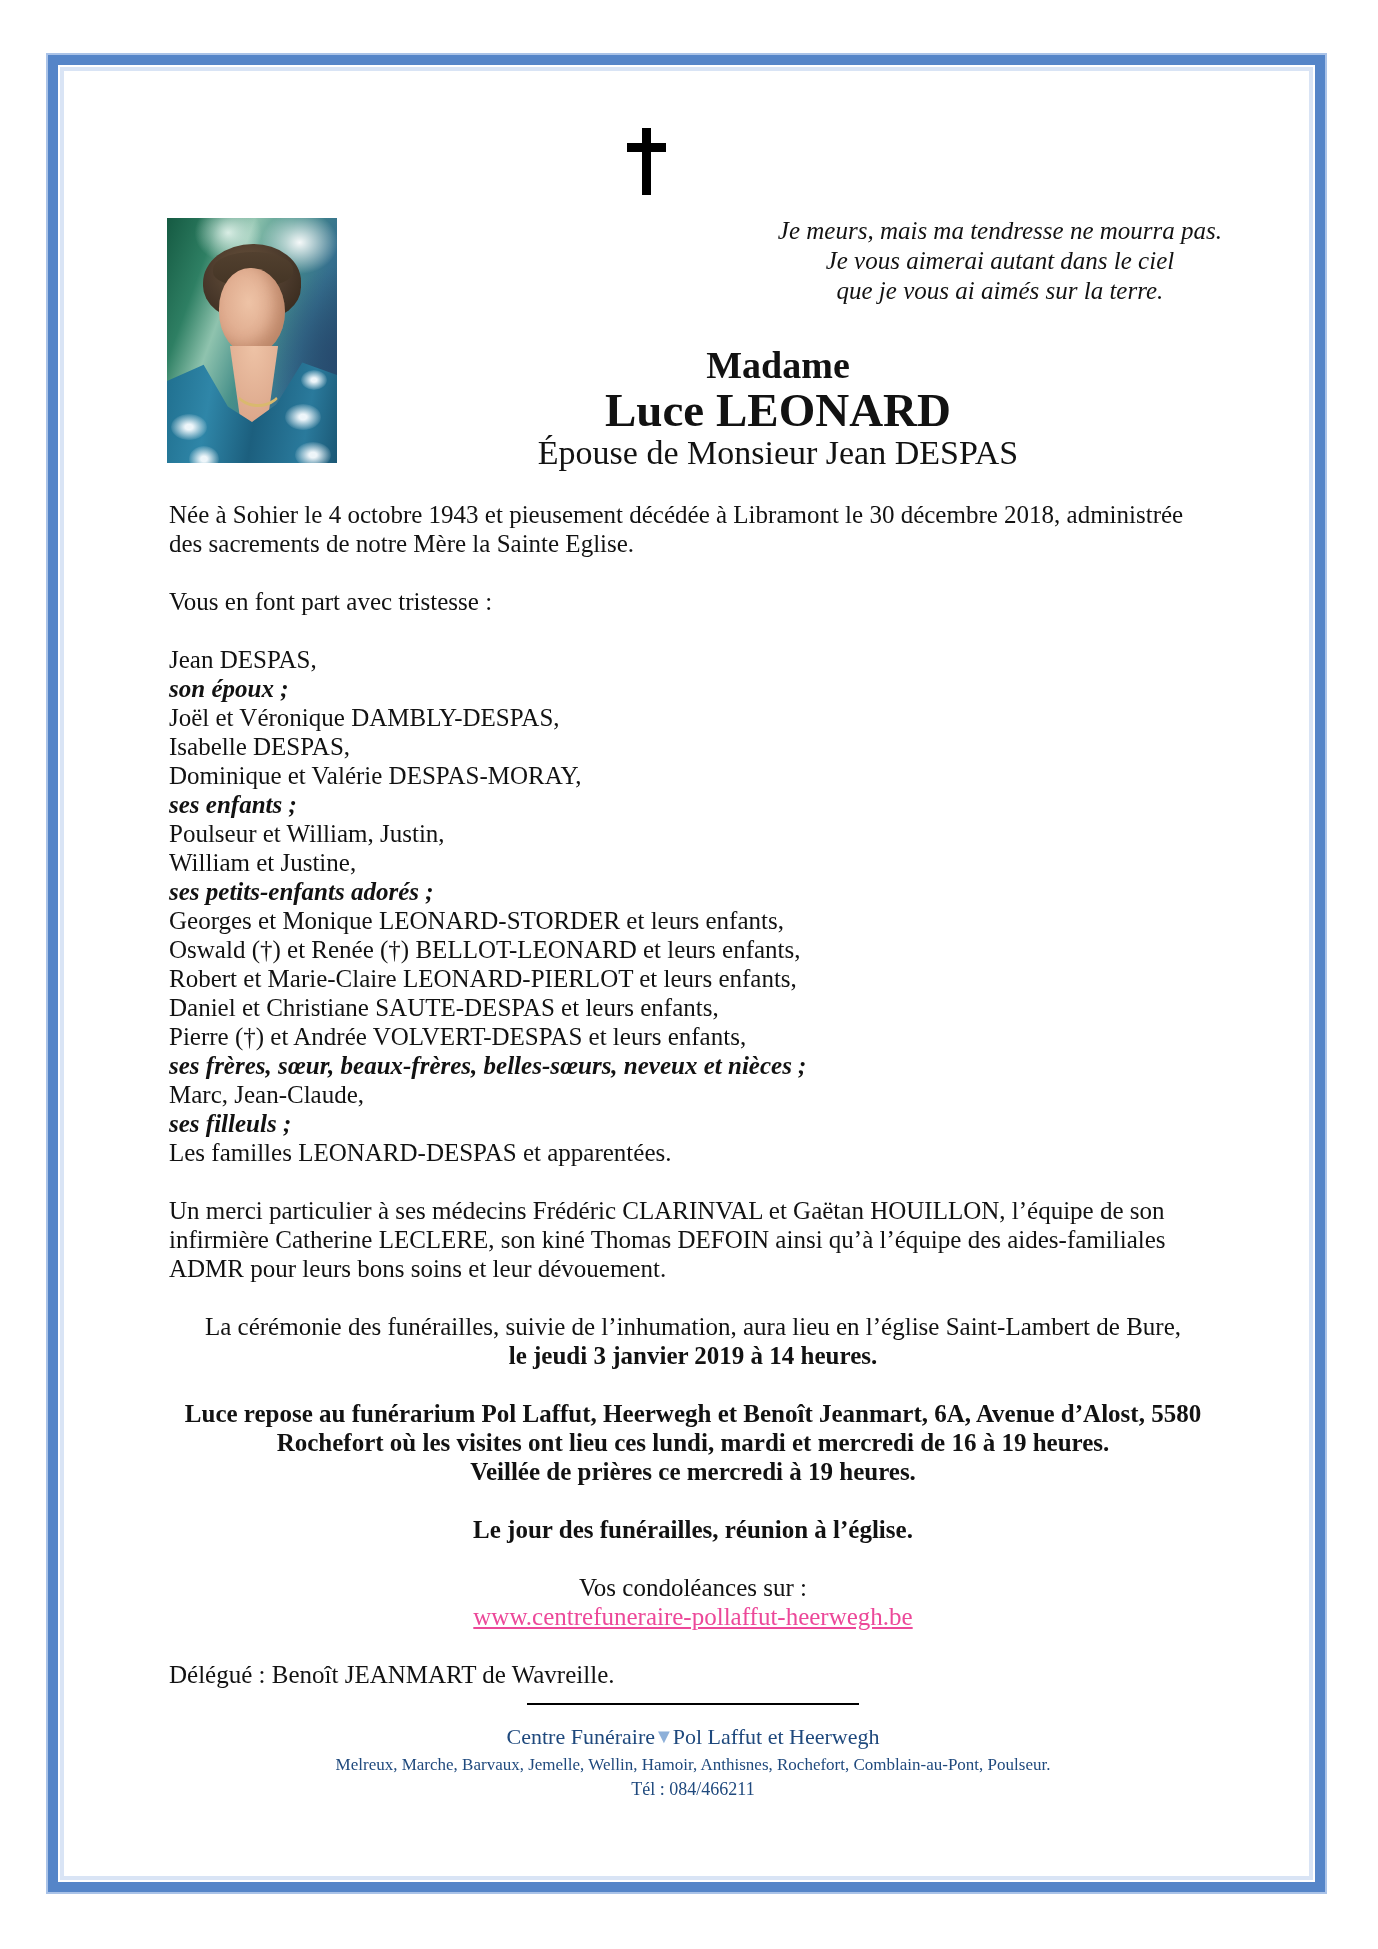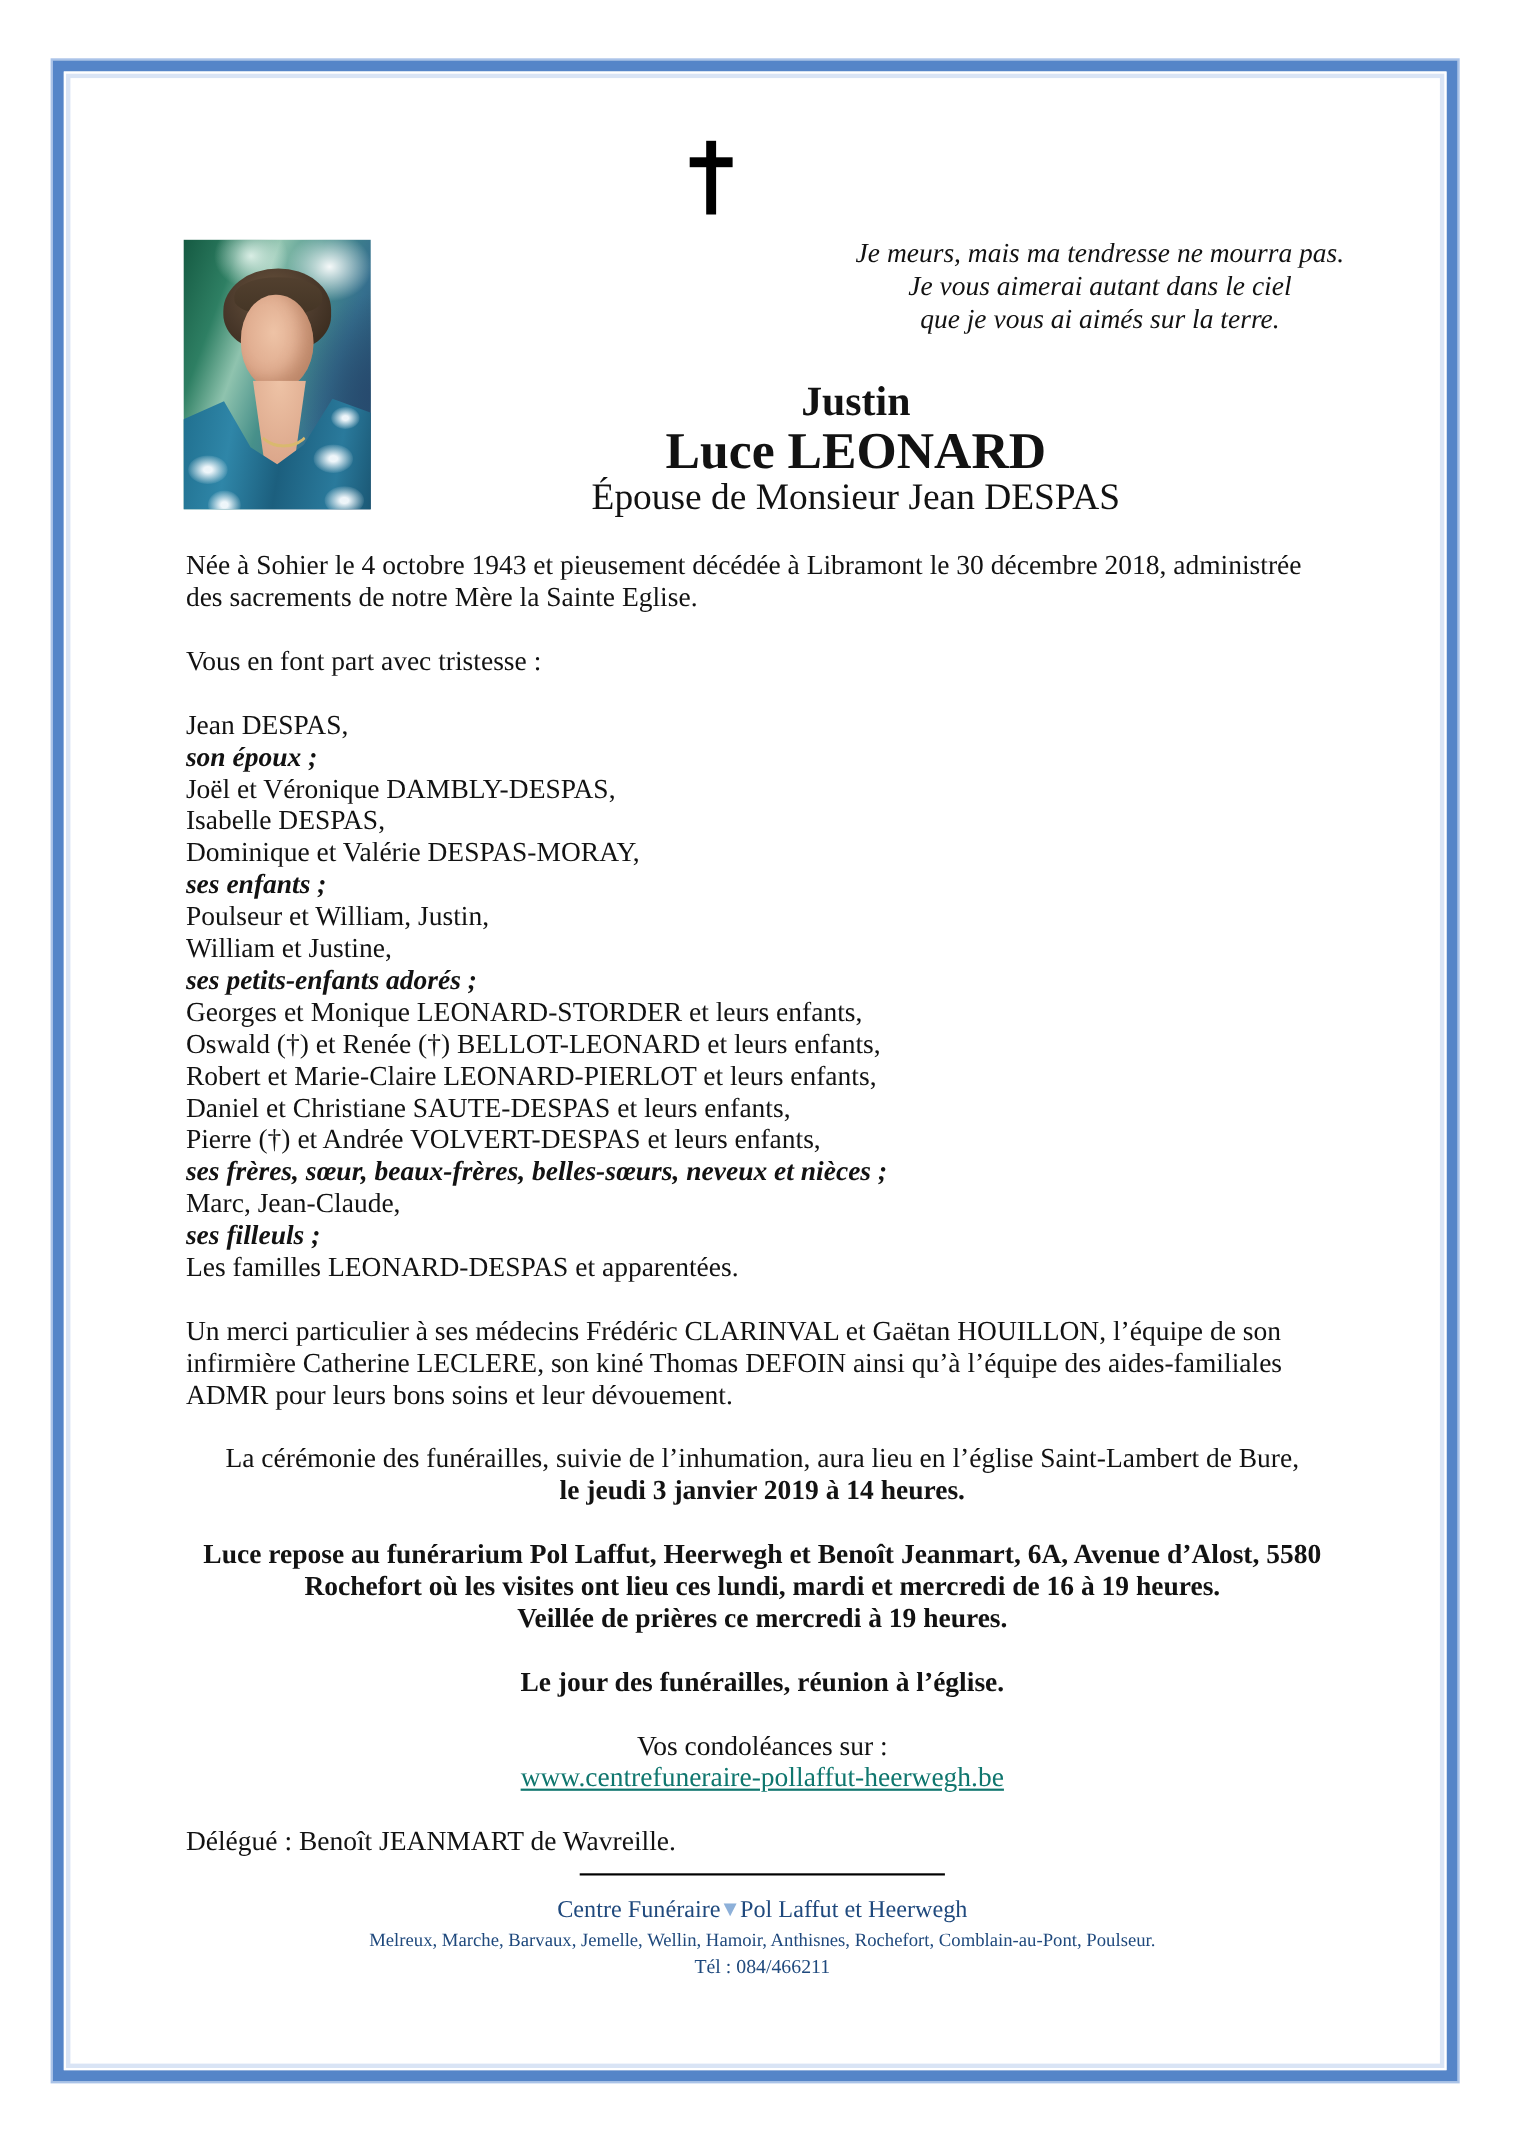--- a/index.html
+++ b/index.html
@@ -64,21 +64,21 @@
     background:radial-gradient(rgba(248,252,255,.95) 15%, rgba(240,248,252,0) 75%);}
   .f1{left:4px;top:196px;}
   .f2{left:118px;top:186px;}
   .f3{left:128px;top:224px;}
   .f4{left:22px;top:228px;width:30px;}
   .f5{left:134px;top:152px;width:26px;height:20px;}
   .ph-necklace{position:absolute;left:66px;top:148px;width:46px;height:36px;
     border:2px solid transparent;border-bottom:3px solid #d9b96e;border-radius:50%;}
 
   
-  a.condolence-link{color:#0f766e;text-decoration:underline;}
+  a.condolence-link{color:#ec4899;text-decoration:underline;}
 
   
   .sep{width:332px;border-top:2px solid #000;margin:14px auto 0 auto;height:0;}
   .footer{margin-top:16px;text-align:center;color:#1f497d;}
   .f-name{font-size:22px;line-height:30px;white-space:nowrap;}
   .tri{color:#8db0d9;font-size:20px;vertical-align:1px;margin:0 -1px;}
   .f-cities{font-size:17px;line-height:25px;white-space:nowrap;}
   .f-tel{font-size:18px;line-height:25px;}
 </style>
 </head>
@@ -110,21 +110,21 @@
           <div class="ph-necklace"></div>
         </div>
 
         <div class="quote">
           <div>Je meurs, mais ma tendresse ne mourra pas.</div>
           <div>Je vous aimerai autant dans le ciel</div>
           <div>que je vous ai aimés sur la terre.</div>
         </div>
 
         <div class="titles">
-          <div class="t1">Justin</div>
+          <div class="t1">Madame</div>
           <div class="t2">Luce LEONARD</div>
           <div class="t3">Épouse de Monsieur Jean DESPAS</div>
         </div>
       </div>
 
       <p class="bl">Née à Sohier le 4 octobre 1943 et pieusement décédée à Libramont le 30 décembre 2018, administrée</p>
       <p class="bl">des sacrements de notre Mère la Sainte Eglise.</p>
       <div class="sp"></div>
       <p class="bl">Vous en font part avec tristesse :</p>
       <div class="sp"></div>

